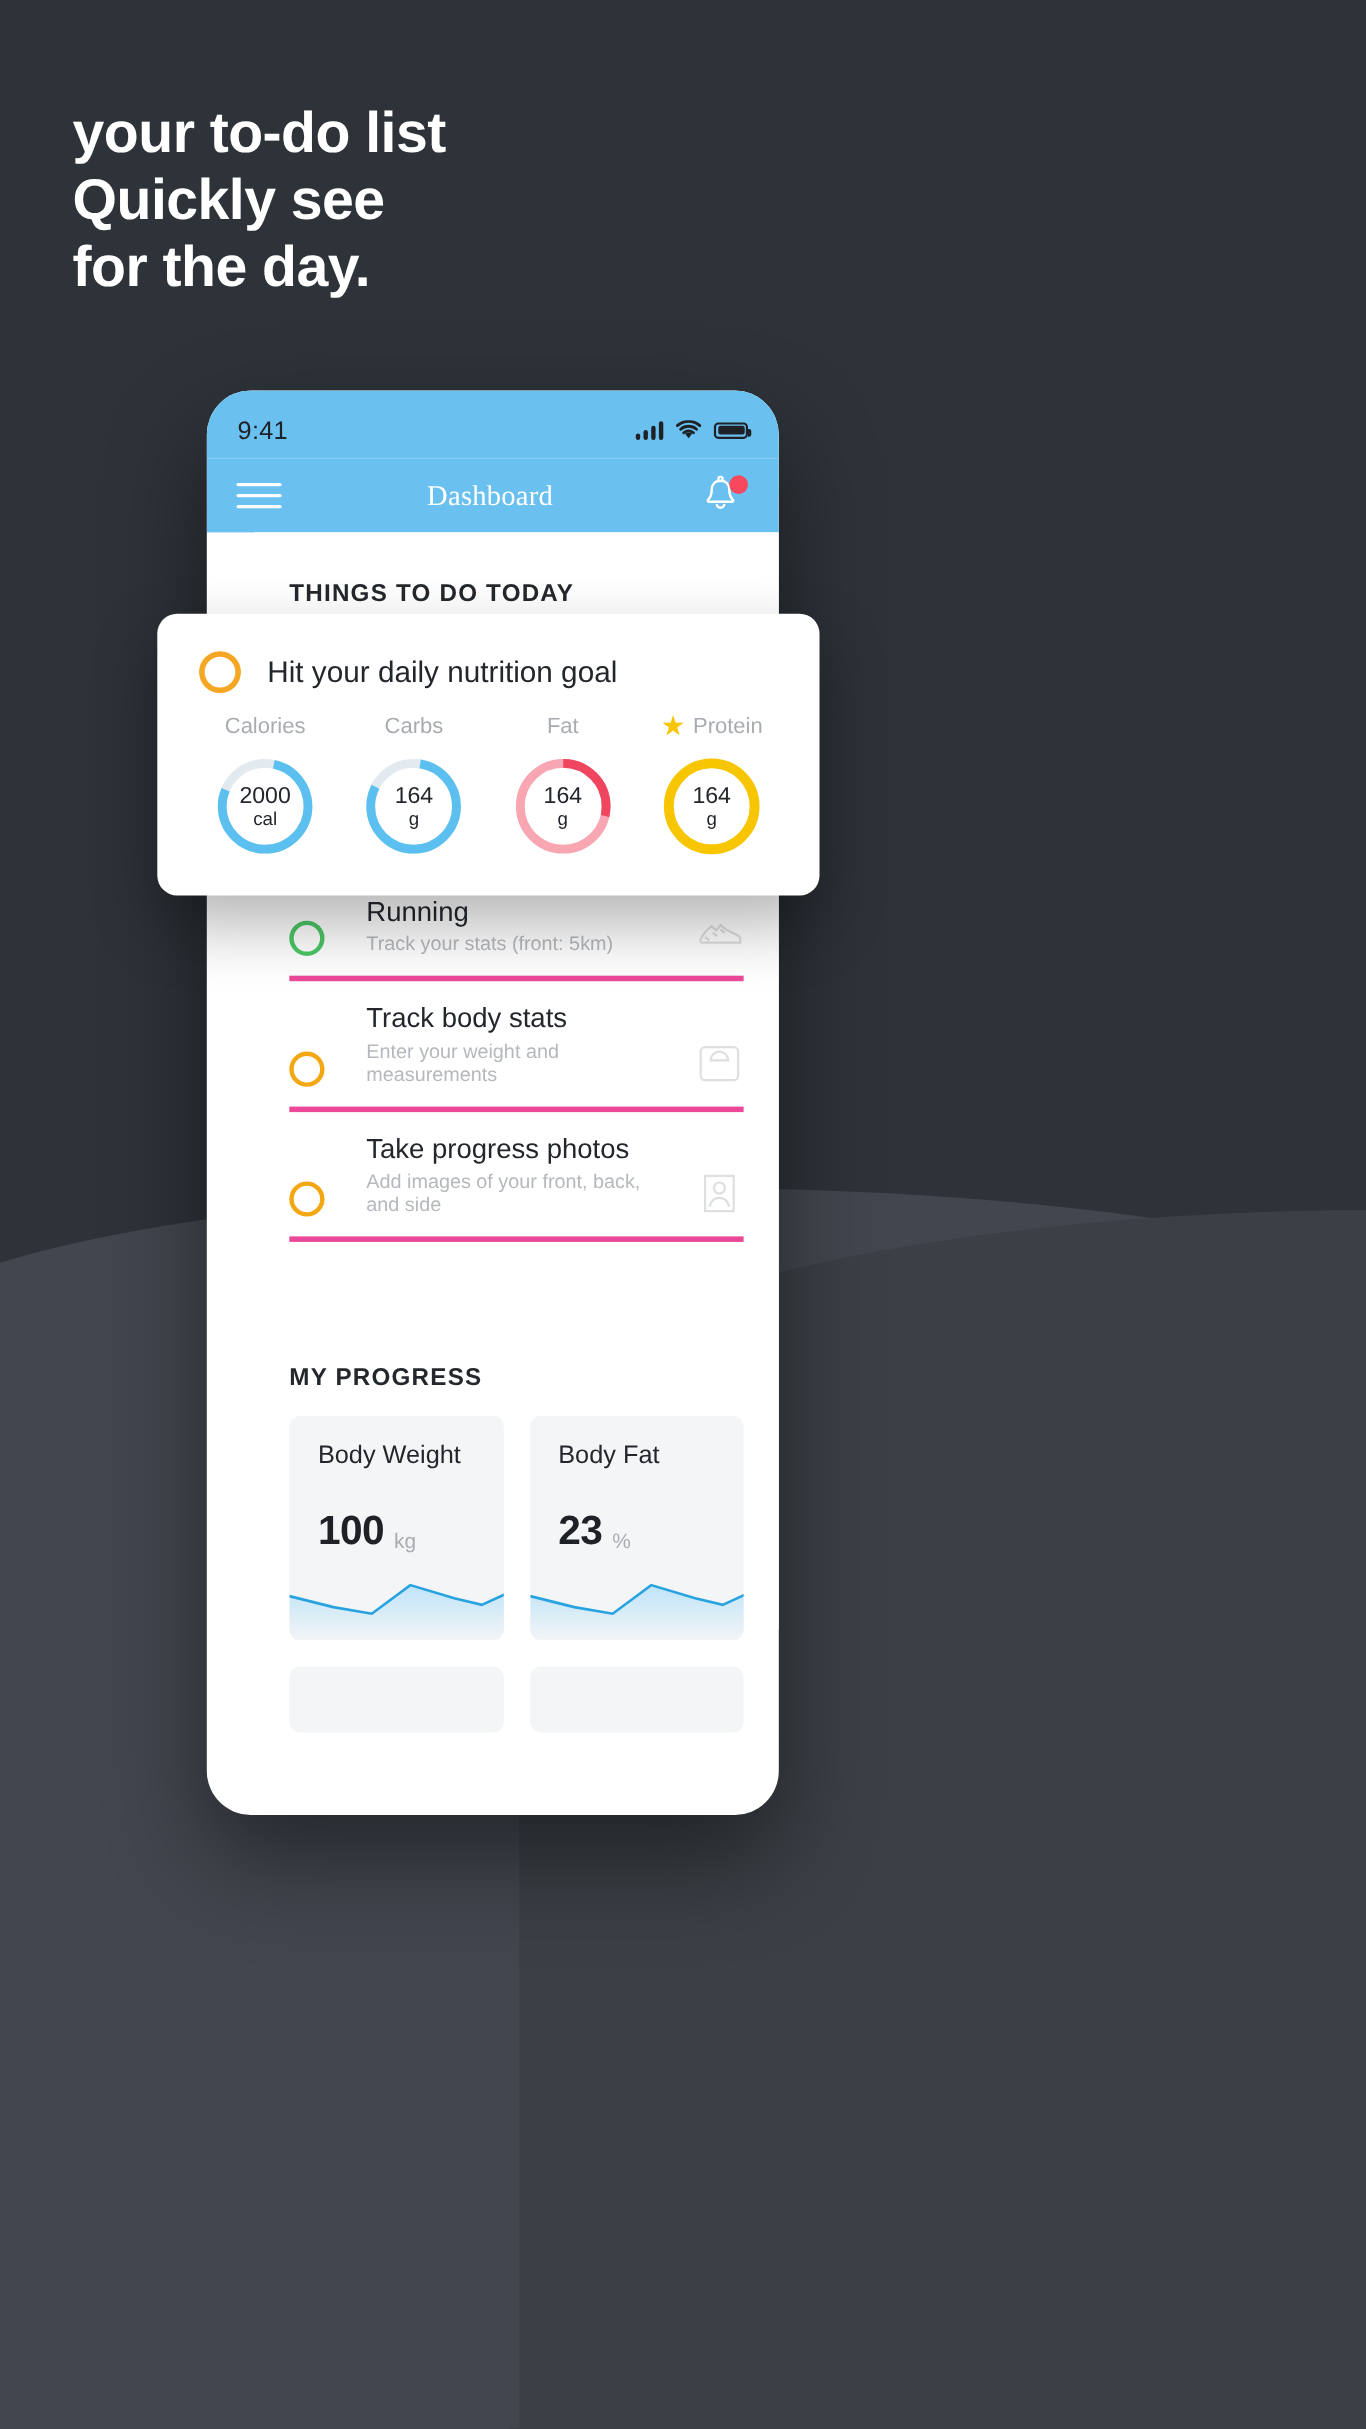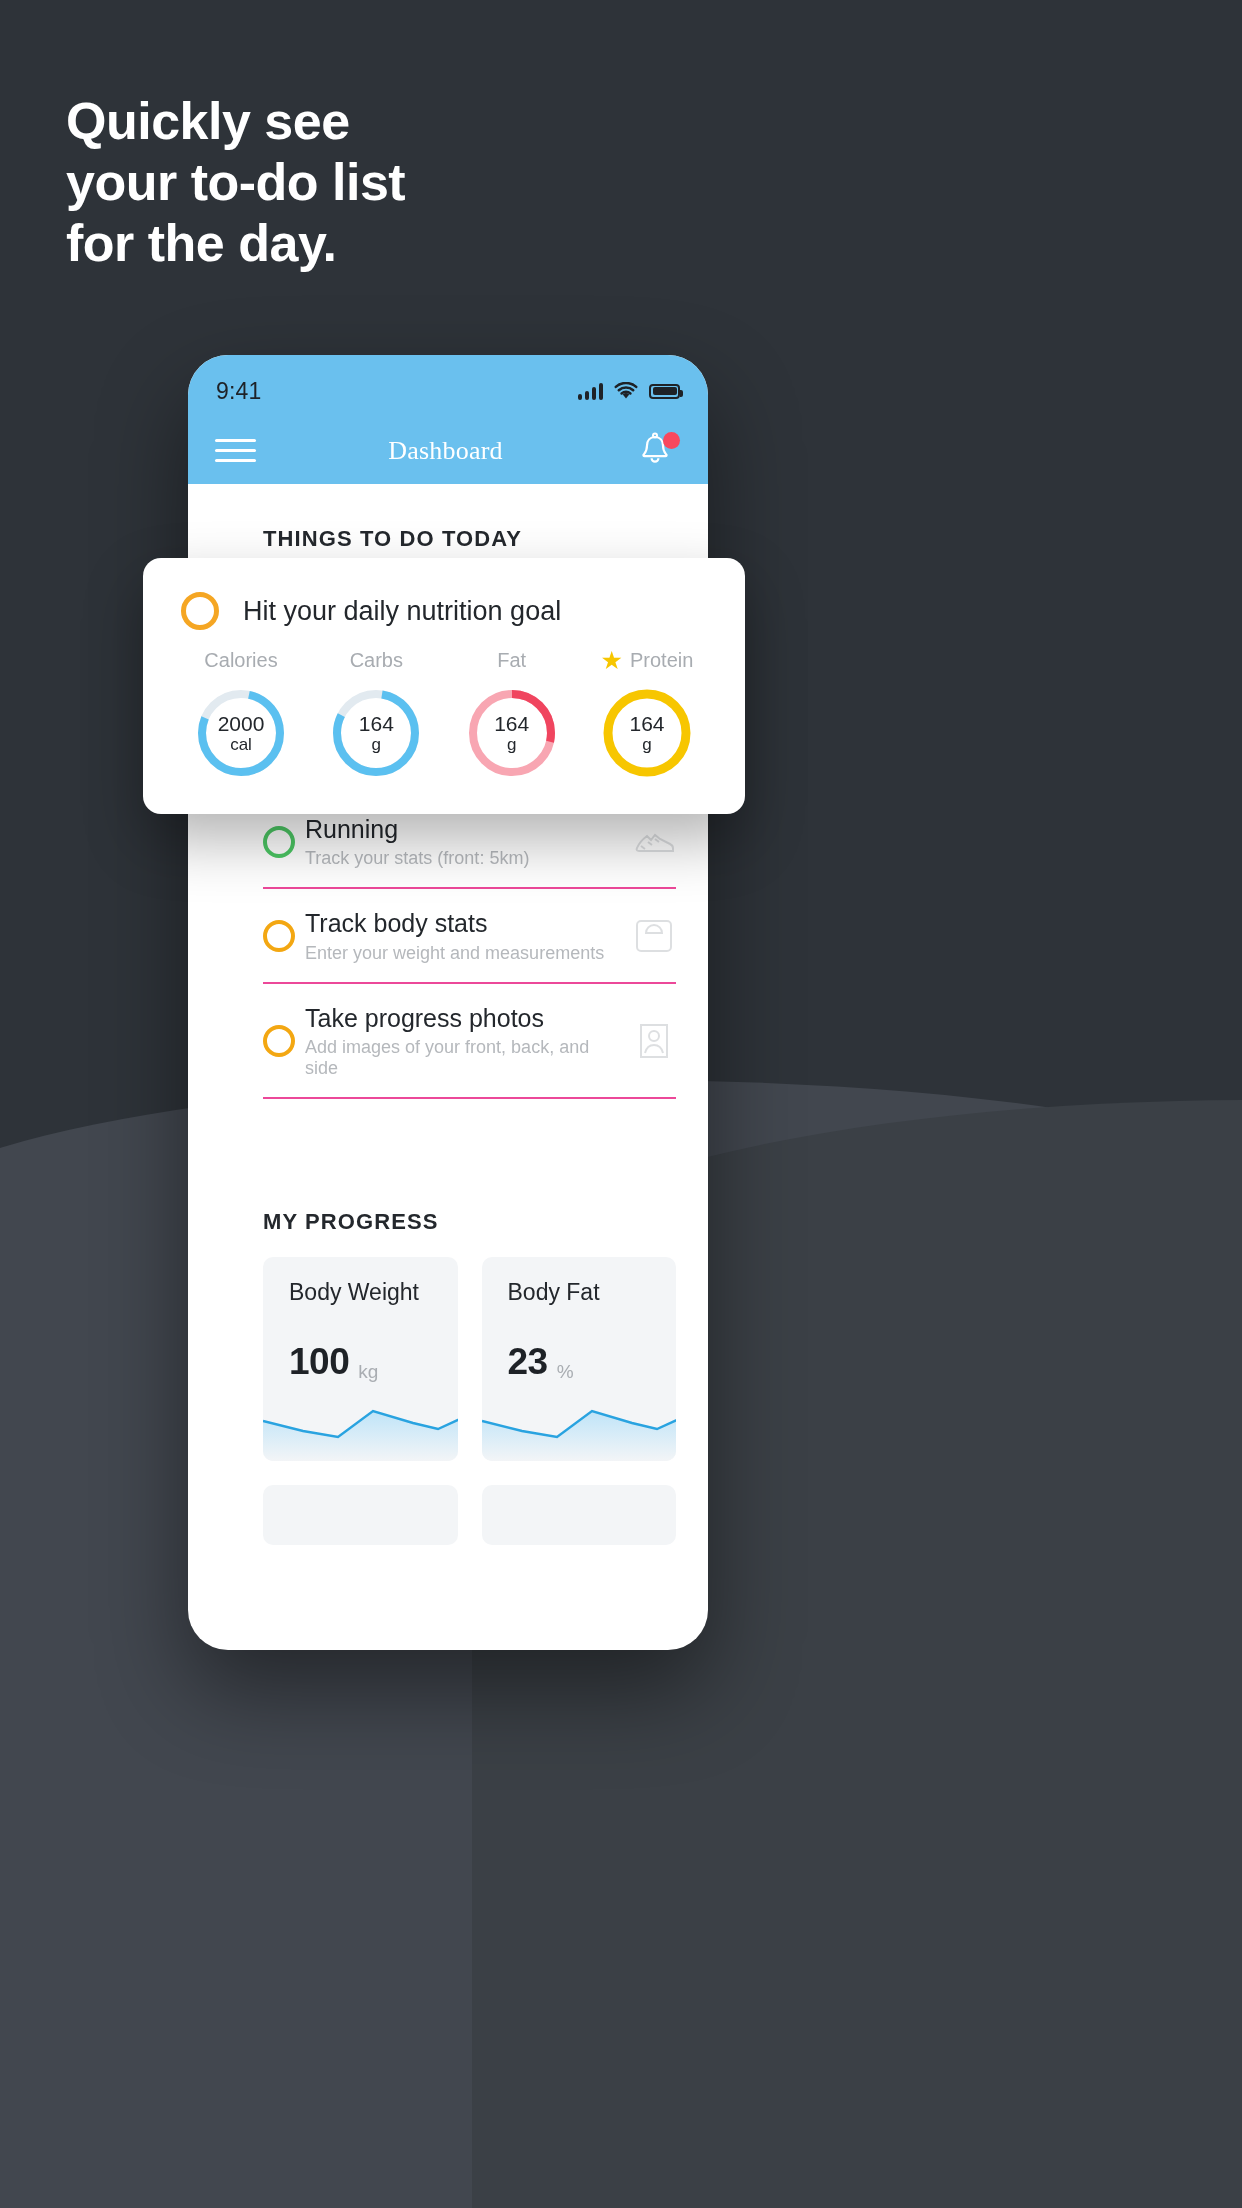--- a/index.html
+++ b/index.html
@@ -90,22 +90,22 @@
 
   .screen{ background:#fff; height:998px; position:relative;margin-left:43px; }
   .section-title{
     font-size:22px; font-weight:bold; color:#24282d;
     letter-spacing:1.1px; padding:42px 32px 0 32px;
   }
 
   
   .todo-list{ padding:0 32px; margin-top:242px; }
   .todo-row{
-    display:flex; align-items:center; gap:10px;
-    padding:19px 0 18px 0; border-bottom:2px solid #ec4899;
+    display:flex; align-items:flex-end; gap:38px;
+    padding:19px 0 18px 0; border-bottom:5px solid #ec4899;
   }
   .todo-row:first-child{ border-top:1px solid #e9eaec; }
   .ring{
     width:32px; height:32px; border-radius:50%;
     border:4px solid #f3a712; flex:0 0 auto;
   }
   .ring.green{ border-color:#4cc764; }
   .todo-text{ flex:1 1 auto; }
   .todo-title{ font-size:25px; color:#23272c; line-height:1.25; }
   .todo-sub{ font-size:18px; color:#b5b8bc; margin-top:3px; }
@@ -154,22 +154,22 @@
   .donut-unit{ font-size:17px; color:#23272c; }
 </style>
 </head>
 <body>
 
 <div class="bg-base"></div>
 <div class="bg-lower"></div>
 <div class="bg-lower-2"></div>
 
 <div class="headline">
+  <div>your to-do list</div>
   <div>Quickly see</div>
-  <div>your to-do list</div>
   <div>for the day.</div>
 </div>
 
 <div class="phone">
 
   <div class="statusbar">
     <div class="clock">9:41</div>
     <div class="status-icons">
       <span class="bars">
           <i></i>

